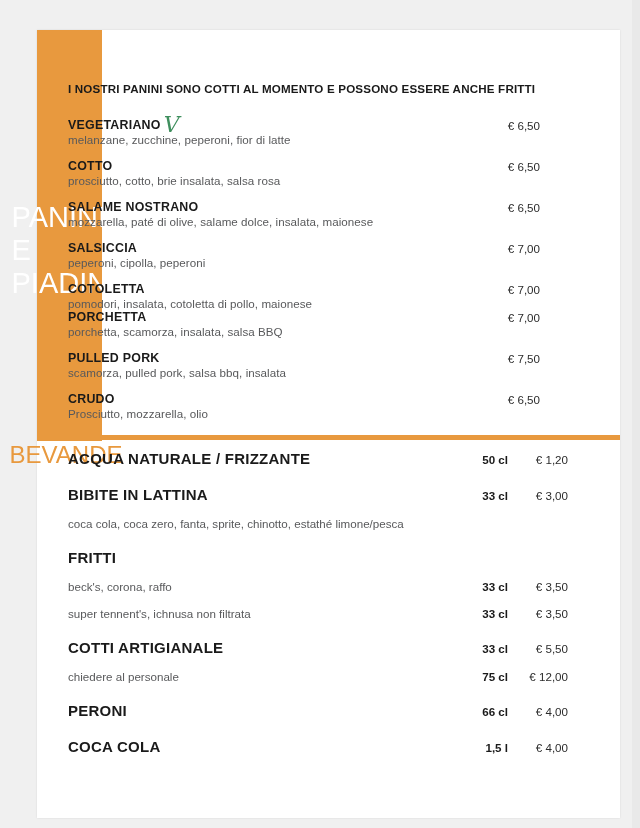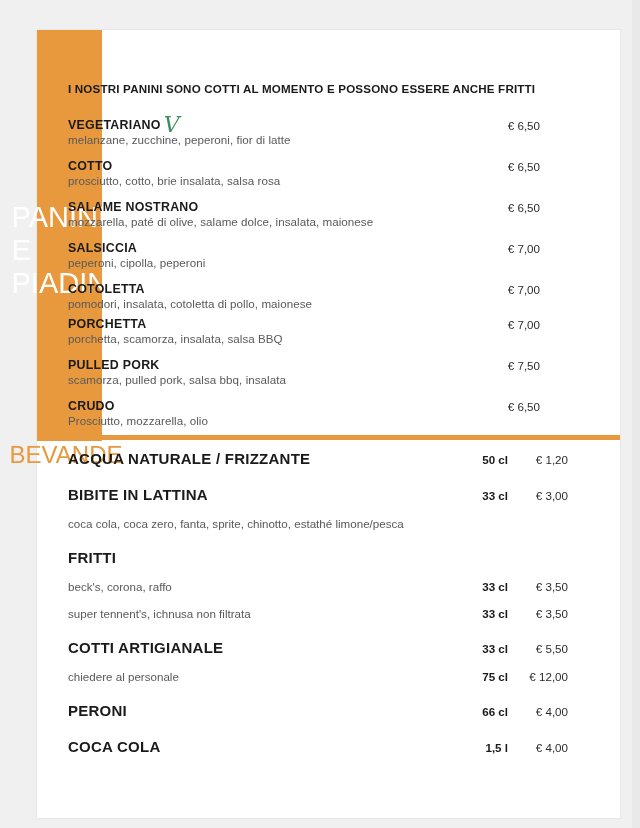--- a/index.html
+++ b/index.html
@@ -133,21 +133,21 @@
     font-size: 22px;
     line-height: 0;
     position: relative;
     top: 3px;
     left: 3px;
     letter-spacing: 0;
   }
 
   
   .gap-normal { margin-top: 13px; }
-  .gap-tight  { margin-top: 7px; }
+  .gap-tight  { margin-top: 0px; }
 
   
   .bev { position: relative; }
   .bev + .bev { margin-top: 19px; }
   .bev-row {
     display: flex;
     align-items: baseline;
   }
   .bev-label {
     font-size: 15px;

